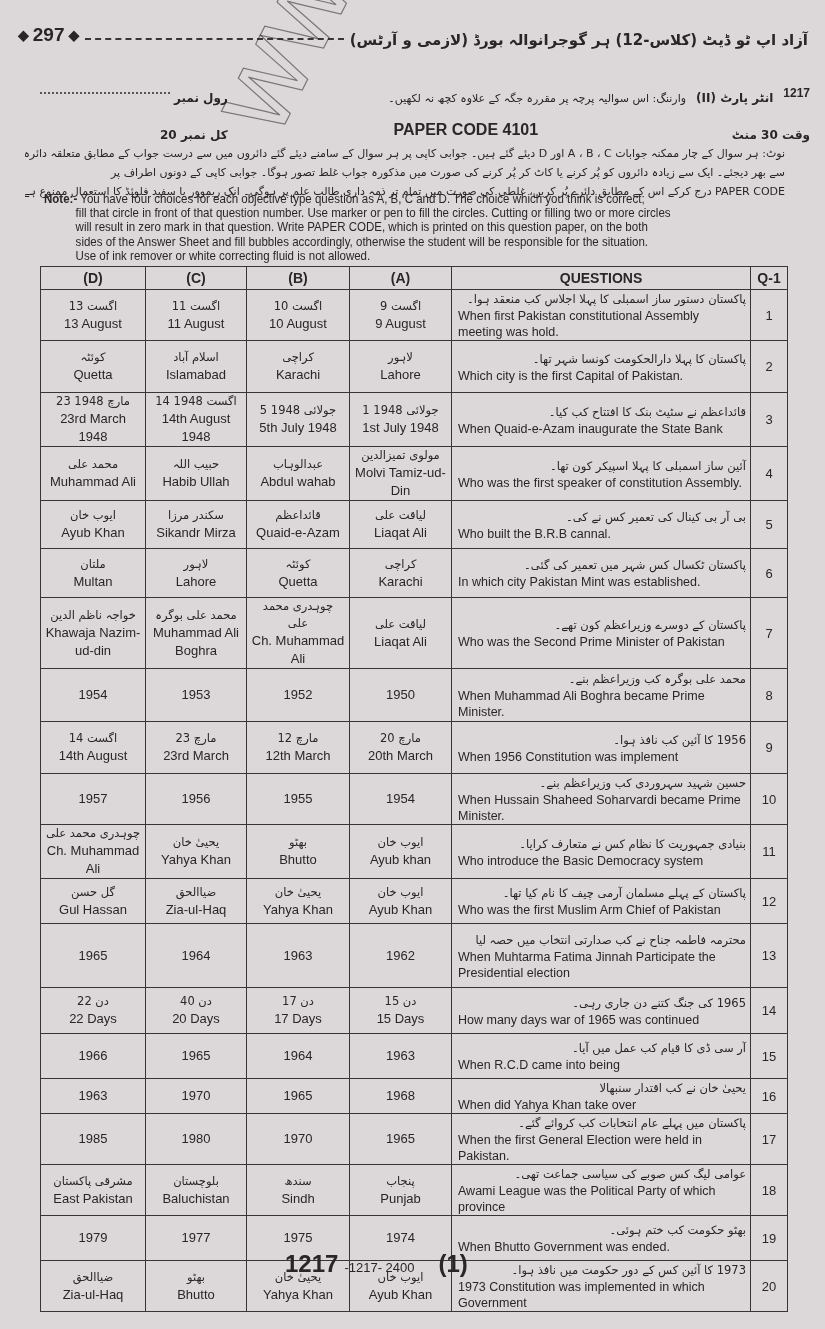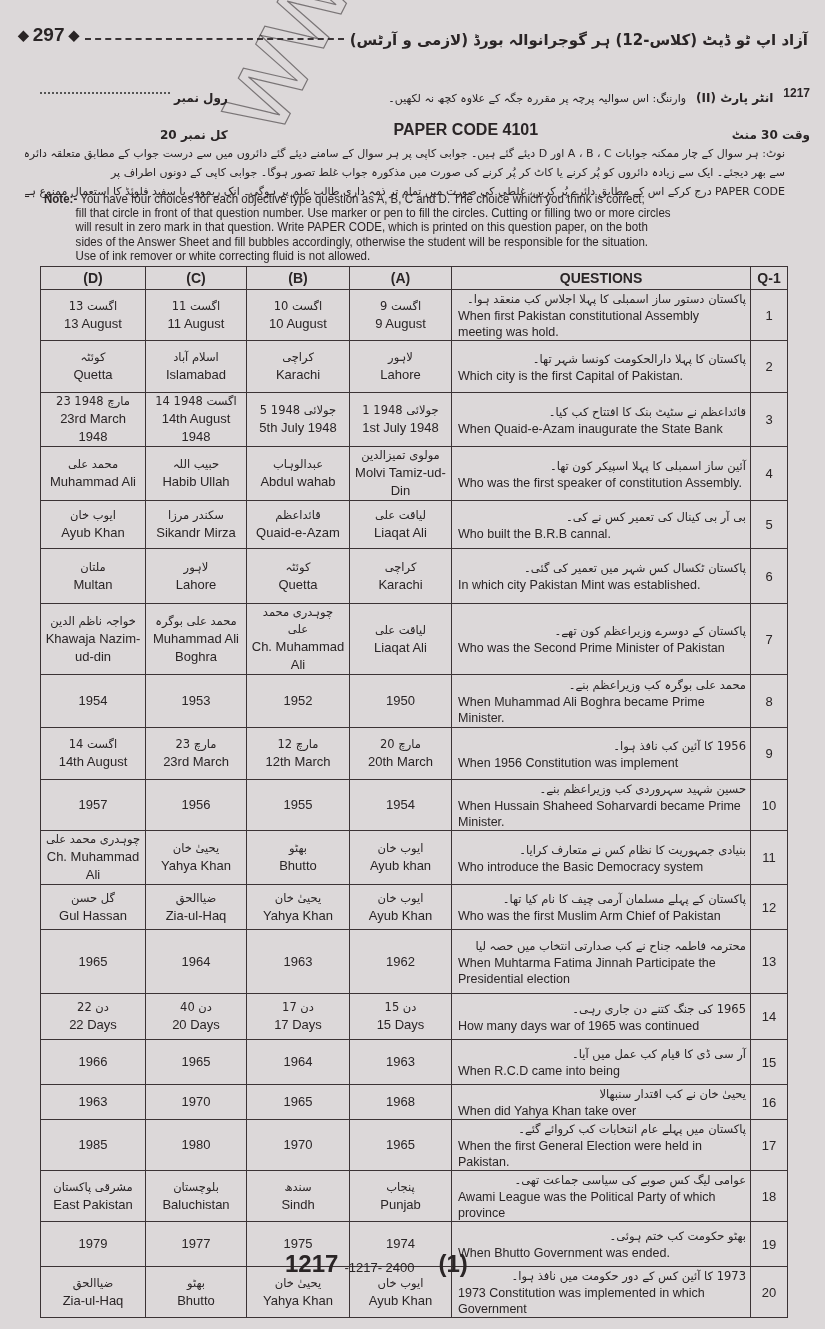--- a/index.html
+++ b/index.html
@@ -214,21 +214,21 @@
           <td>
             <span class="opt-ur">لیاقت علی</span>
             <span class="opt-en">Liaqat Ali</span>
           </td>
           <td class="qtext">
             <span class="q-ur">بی آر بی کینال کی تعمیر کس نے کی۔</span>
             <span class="q-en">Who built the B.R.B cannal.</span>
           </td>
           <td class="qnum">5</td>
         </tr>
-        <tr style="height: 55px;">
+        <tr style="height: 49px;">
           <td>
             <span class="opt-ur">ملتان</span>
             <span class="opt-en">Multan</span>
           </td>
           <td>
             <span class="opt-ur">لاہور</span>
             <span class="opt-en">Lahore</span>
           </td>
           <td>
             <span class="opt-ur">کوئٹہ</span>

